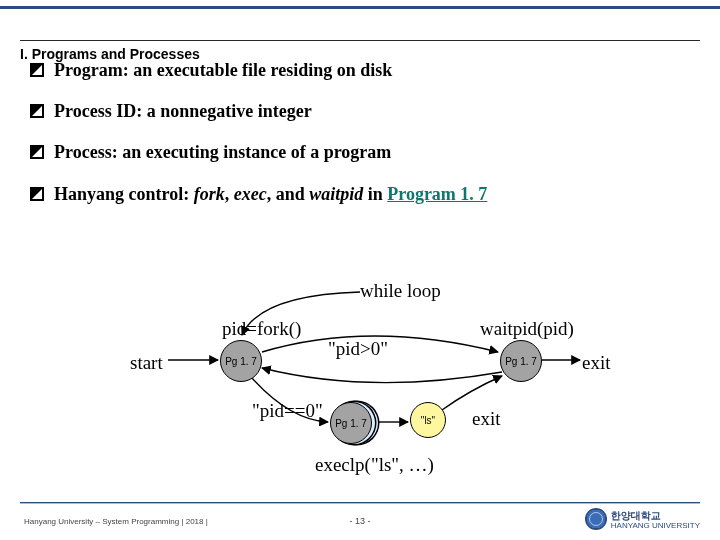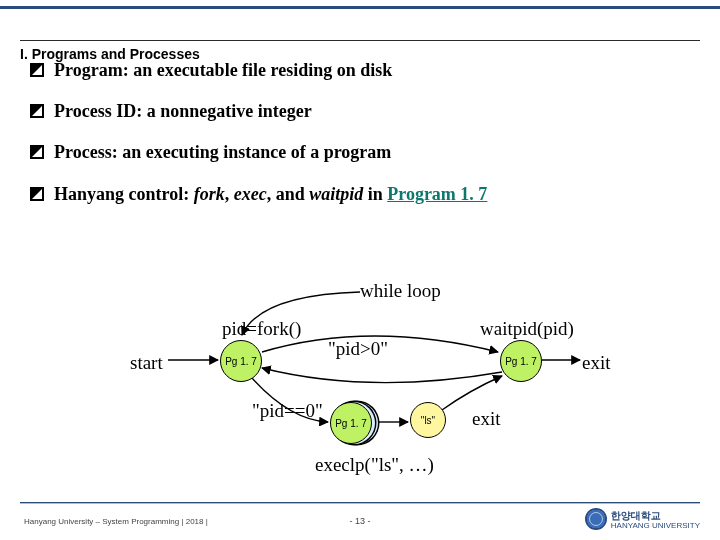--- a/index.html
+++ b/index.html
@@ -67,21 +67,21 @@
     position: absolute;
     font-family: Georgia, serif;
     font-size: 19px;
     white-space: nowrap;
   }
   .node {
     position: absolute;
     width: 42px; height: 42px;
     border: 1.5px solid #000;
     border-radius: 50%;
-    background: #bef264;
+    background: #a3a3a3;
     display: flex;
     align-items: center;
     justify-content: center;
     font-family: Arial, sans-serif;
     font-size: 10px;
     text-align: center;
   }
   .node-yellow { background: #fff7a0; }
   .node-stack { box-shadow: 3px 0 0 #dbeeff, 3px 0 0 1.5px #000, 6px 0 0 #dbeeff, 6px 0 0 1.5px #000; }
   svg.arrows { position: absolute; left: 0; top: 0; width: 510px; height: 200px; pointer-events: none; }

